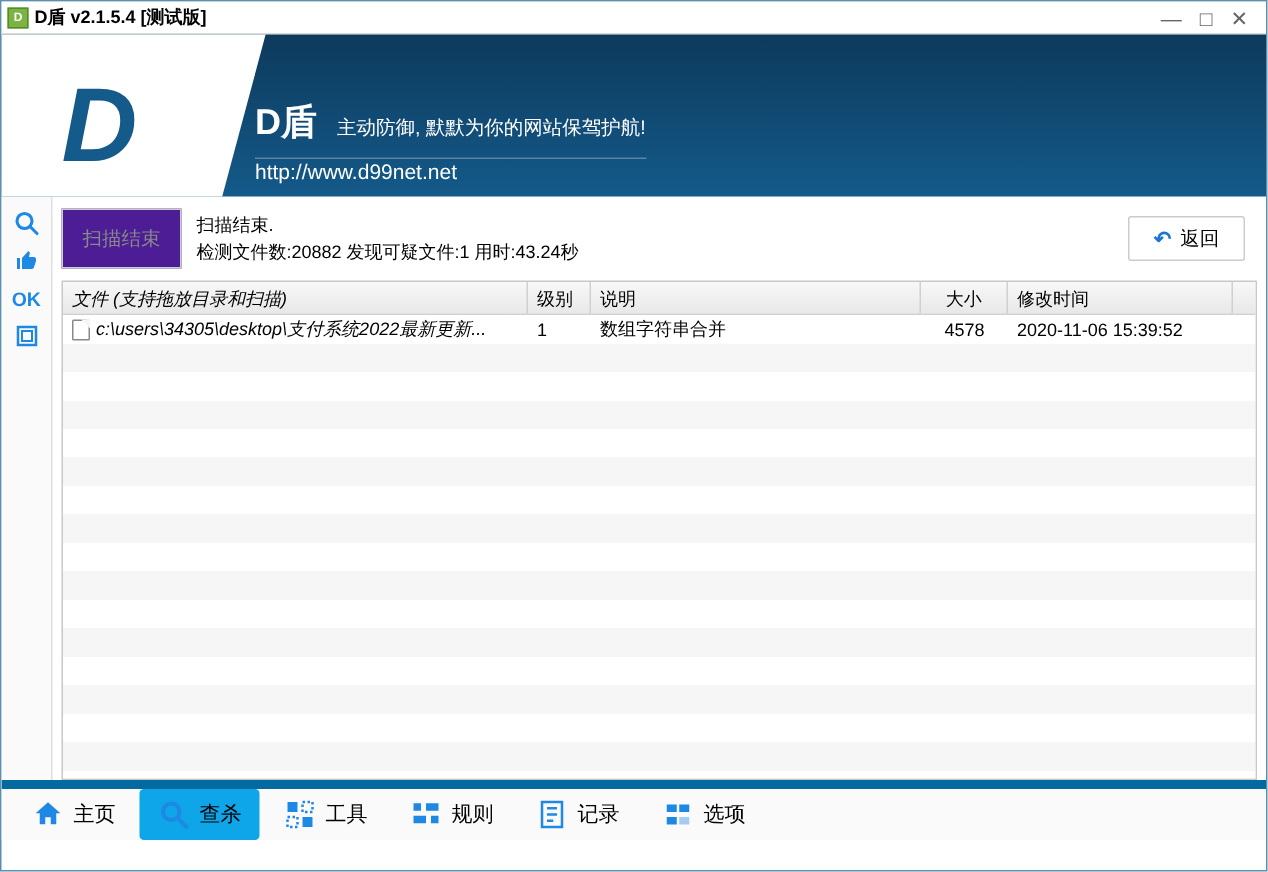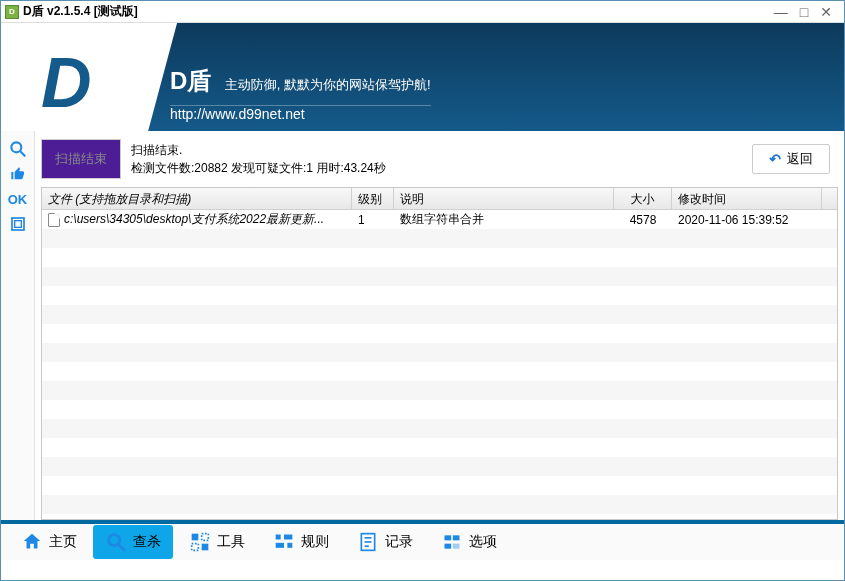--- a/index.html
+++ b/index.html
@@ -31,21 +31,21 @@
 .tbody { flex: 1; overflow: auto; background: repeating-linear-gradient(#fff 0, #fff 19px, #f6f6f6 19px, #f6f6f6 38px); }
 .trow { display: flex; height: 19px; font-size: 12px; align-items: center; }
 .trow .td { padding: 0 6px; overflow: hidden; white-space: nowrap; text-overflow: ellipsis; }
 .col-file { width: 310px; font-style: italic; }
 .col-level { width: 42px; }
 .col-desc { width: 220px; }
 .col-size { width: 58px; text-align: center; }
 .col-time { width: 150px; }
 .file-icon { display: inline-block; width: 12px; height: 14px; border: 1px solid #888; border-radius: 1px; margin-right: 4px; position: relative; vertical-align: middle; background: #fff; }
 .file-icon::before { content: ""; position: absolute; right: -1px; top: -1px; border: 3px solid transparent; border-right-color: #f6f6f6; border-top-color: #f6f6f6; }
-.bottom-nav { height: 40px; border-top: 4px solid #0369a1; display: flex; align-items: center; padding: 0 8px; gap: 4px; background: #fafafa; }
+.bottom-nav { height: 40px; border-top: 6px solid #0369a1; display: flex; align-items: center; padding: 0 8px; gap: 4px; background: #fafafa; }
 .nav-item { display: flex; align-items: center; gap: 6px; padding: 6px 12px; cursor: pointer; font-size: 14px; border-radius: 3px; }
 .nav-item.active { background: #0ea5e9; }
 .nav-icon { width: 22px; height: 22px; display: flex; align-items: center; justify-content: center; }
 svg { display: block; }
 </style>
 </head>
 <body>
 
 <div class="titlebar">
   <div class="app-icon">D</div>

